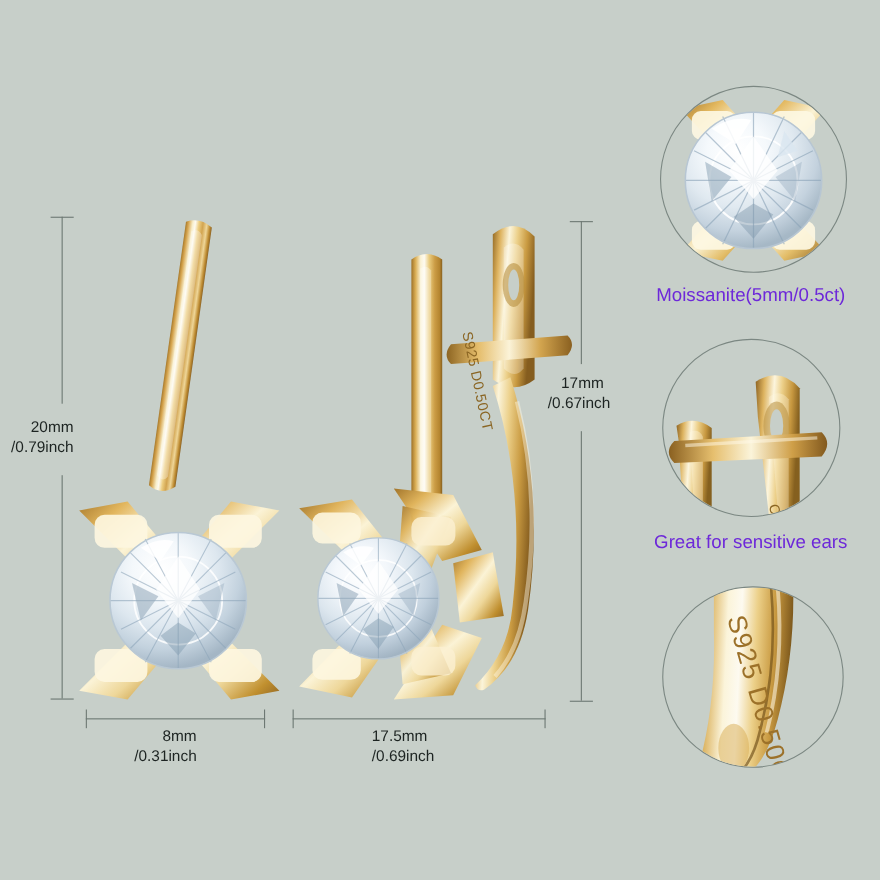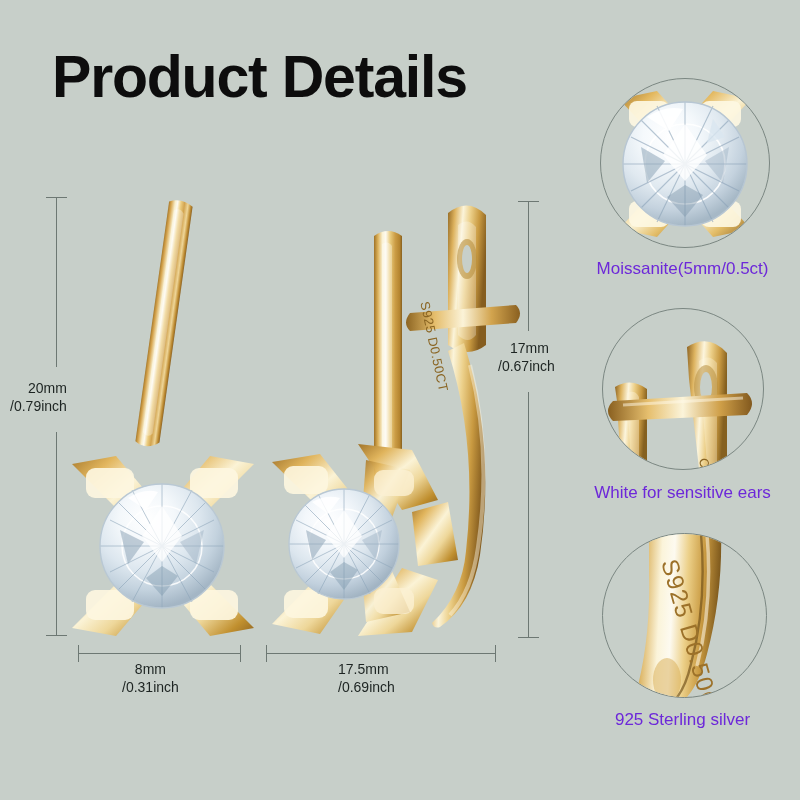--- a/index.html
+++ b/index.html
@@ -60,21 +60,20 @@
     letter-spacing:.5px;
     white-space:nowrap;
     font-family:"Liberation Sans",sans-serif;
   }
 </style>
 </head>
 <body>
 
 <div class="stage">
 
-  <div class="title">Product Details</div>
 
   <div>
 
     <svg width="170" height="290" viewBox="0 0 170 290" style="position:absolute;left:118px;top:196px;">
       <defs>
         <linearGradient id="gL1" x1="0" y1="0" x2="1" y2="0">
           <stop offset="0%" stop-color="#a87a2c"></stop>
           <stop offset="10%" stop-color="#d6a54f"></stop>
           <stop offset="26%" stop-color="#f8eecb"></stop>
           <stop offset="36%" stop-color="#fdfaf0"></stop>
@@ -279,21 +278,21 @@
     <div class="dim-label" style="left:498px;top:340px;text-align:left;">
       <div style="padding-left:12px;">17mm</div>
       <div>/0.67inch</div>
     </div>
   </div>
 
   <div>
     <div class="rule h" style="left:78px;top:653px;width:163px;"></div>
     <div class="tick v" style="left:78px;top:645px;height:17px;"></div>
     <div class="tick v" style="left:240px;top:645px;height:17px;"></div>
-    <div class="dim-label" style="left:122px;top:661px;text-align:center;">
+    <div class="dim-label" style="left:122px;top:661px;text-align:right;">
       <div>8mm</div>
       <div>/0.31inch</div>
     </div>
   </div>
 
   <div>
     <div class="rule h" style="left:266px;top:653px;width:230px;"></div>
     <div class="tick v" style="left:266px;top:645px;height:17px;"></div>
     <div class="tick v" style="left:495px;top:645px;height:17px;"></div>
     <div class="dim-label" style="left:338px;top:661px;text-align:left;">
@@ -381,21 +380,21 @@
       <path d="M84 38 Q106 24 124 44 L124 160 L96 160 L86 70 Z" fill="url(#cc1)"></path>
       <path d="M96 52 Q106 44 114 54 L114 156 L104 156 Z" fill="#fff8e2" opacity=".32"></path>
       <ellipse cx="103" cy="78" rx="12" ry="22" fill="#b8903f" opacity=".55"></ellipse>
       <ellipse cx="103" cy="78" rx="6" ry="15" fill="#c7cfc9"></ellipse>
 
       <path d="M10 92 L144 84 Q154 94 144 106 L10 112 Q0 102 10 92 Z" fill="url(#cc2)"></path>
       <path d="M20 96 L140 89" stroke="#fffaea" stroke-width="3" opacity=".5"></path>
       <text x="96" y="150" font-family="Liberation Sans, sans-serif" font-size="13" fill="#8a6523" transform="rotate(80 96 150)">CT</text>
     </svg>
   </div>
-  <div class="callout-cap" style="left:565px;top:482px;width:235px;">White for sensitive ears</div>
+  <div class="callout-cap" style="left:565px;top:482px;width:235px;">Great for sensitive ears</div>
 
   <div class="circle" style="left:602px;top:533px;width:163px;height:163px;">
     <svg width="163" height="163" viewBox="0 0 163 163">
       <defs>
         <linearGradient id="cm1" x1="0" y1="0" x2="1" y2="0.1">
           <stop offset="0%" stop-color="#8d6322"></stop>
           <stop offset="14%" stop-color="#d9ae57"></stop>
           <stop offset="34%" stop-color="#fbf4da"></stop>
           <stop offset="48%" stop-color="#fdfaf0"></stop>
           <stop offset="64%" stop-color="#ecd089"></stop>
@@ -404,16 +403,15 @@
         </linearGradient>
       </defs>
       <path d="M46 -6 L118 -6 Q120 60 104 120 Q94 158 76 170 L30 170 Q48 110 46 40 Z" fill="url(#cm1)"></path>
       <path d="M98 0 Q104 70 88 130 Q82 156 70 168" fill="none" stroke="#6f4e18" stroke-width="2.4" opacity=".65"></path>
       <path d="M104 0 Q110 70 94 132" fill="none" stroke="#fffaea" stroke-width="3.5" opacity=".55"></path>
       <ellipse cx="64" cy="146" rx="14" ry="22" fill="#d8ab52" opacity=".5"></ellipse>
       <text x="58" y="28" font-family="Liberation Sans, sans-serif" font-size="24" fill="#9c7129" transform="rotate(74 58 28)" letter-spacing="1">S925 D0.50CT</text>
     </svg>
   </div>
   <div class="callout-cap" style="left:565px;top:709px;width:235px;">
-    <div>925 Sterling silver</div>
   </div>
 
 </div>
 
 </body></html>

